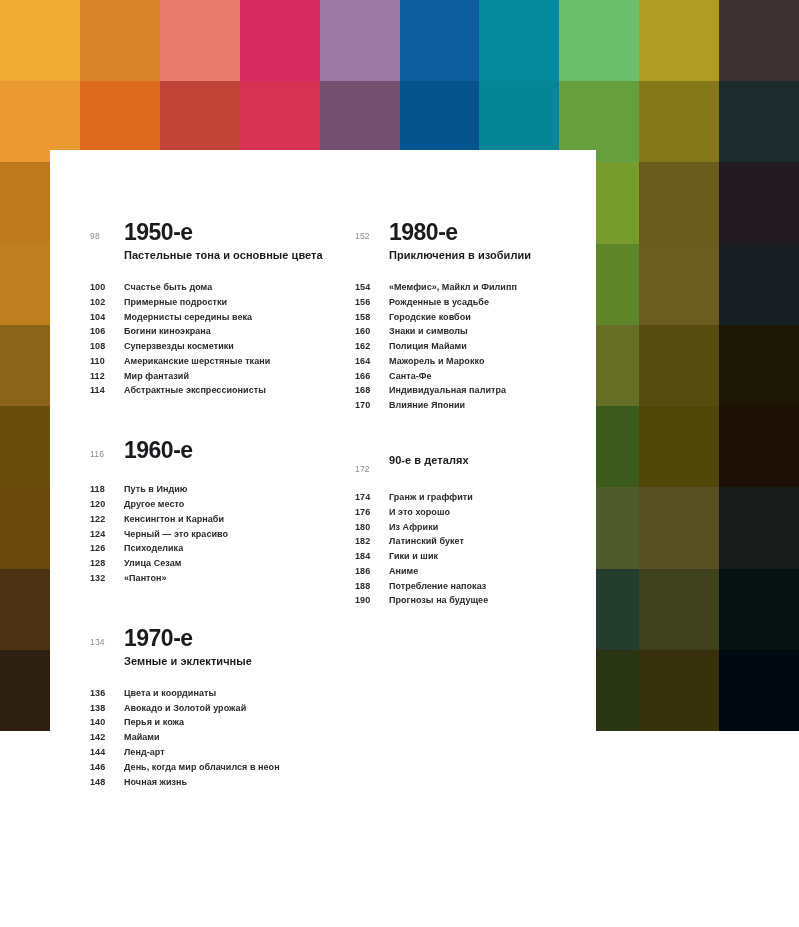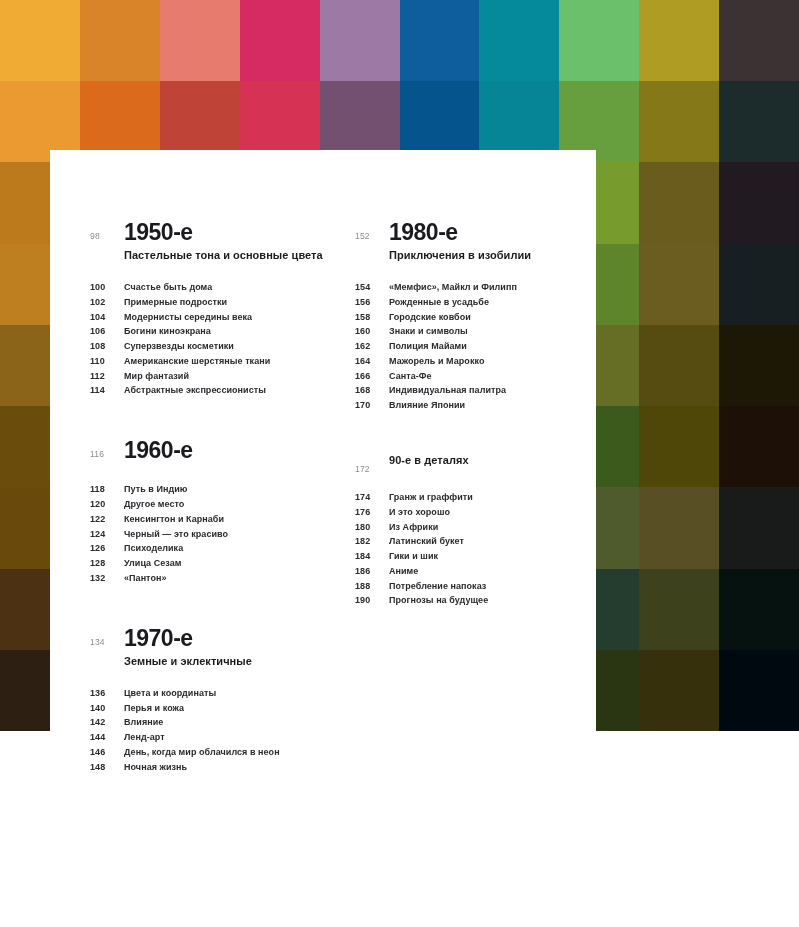--- a/index.html
+++ b/index.html
@@ -290,26 +290,30 @@
                 <div class="decade-title">1970-е</div>
                 <div class="decade-sub">Земные и эклектичные</div>
               </div>
             </div>
             <div class="entries">
               <div class="entry">
                 <span class="entry-page">136</span>
                 <span class="entry-title">Цвета и координаты</span>
               </div>
               <div class="entry">
+                <span class="entry-page">138</span>
+                <span class="entry-title">Авокадо и Золотой урожай</span>
+              </div>
+              <div class="entry">
                 <span class="entry-page">140</span>
                 <span class="entry-title">Перья и кожа</span>
               </div>
               <div class="entry">
                 <span class="entry-page">142</span>
-                <span class="entry-title">Влияние</span>
+                <span class="entry-title">Майами</span>
               </div>
               <div class="entry">
                 <span class="entry-page">144</span>
                 <span class="entry-title">Ленд-арт</span>
               </div>
               <div class="entry">
                 <span class="entry-page">146</span>
                 <span class="entry-title">День, когда мир облачился в неон</span>
               </div>
               <div class="entry">

